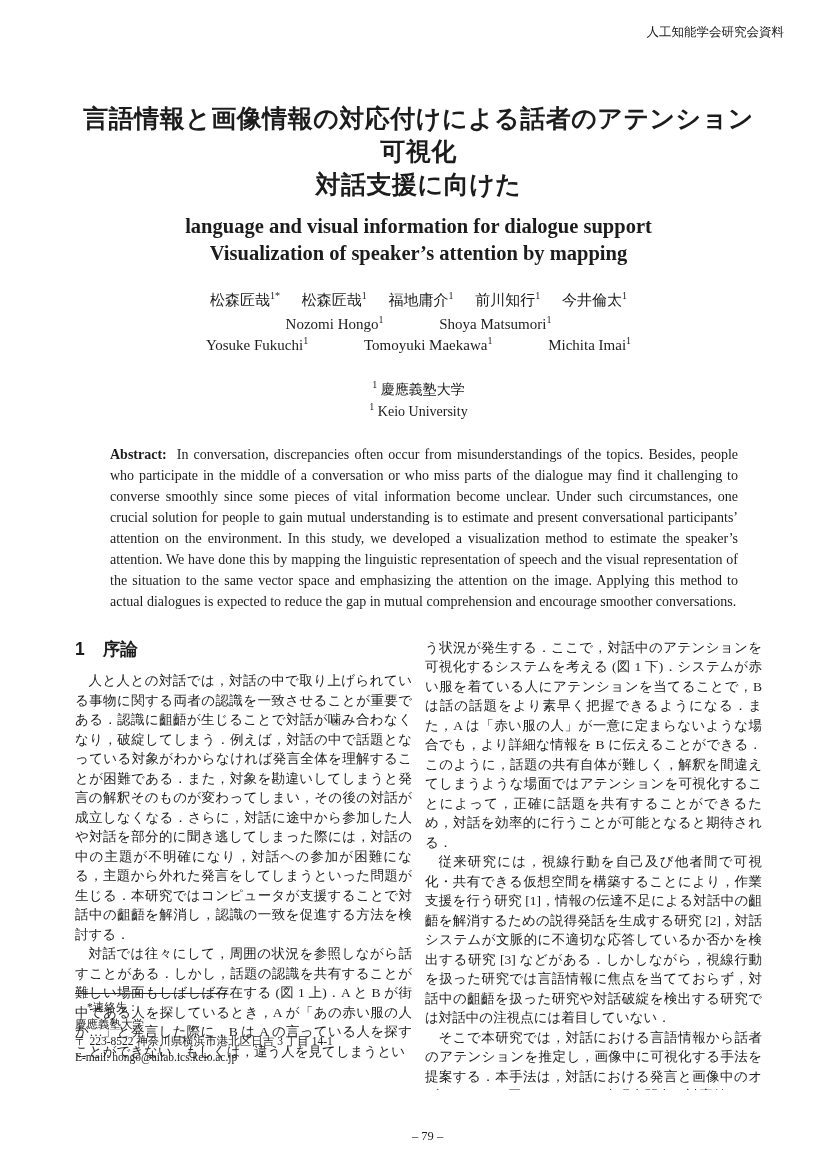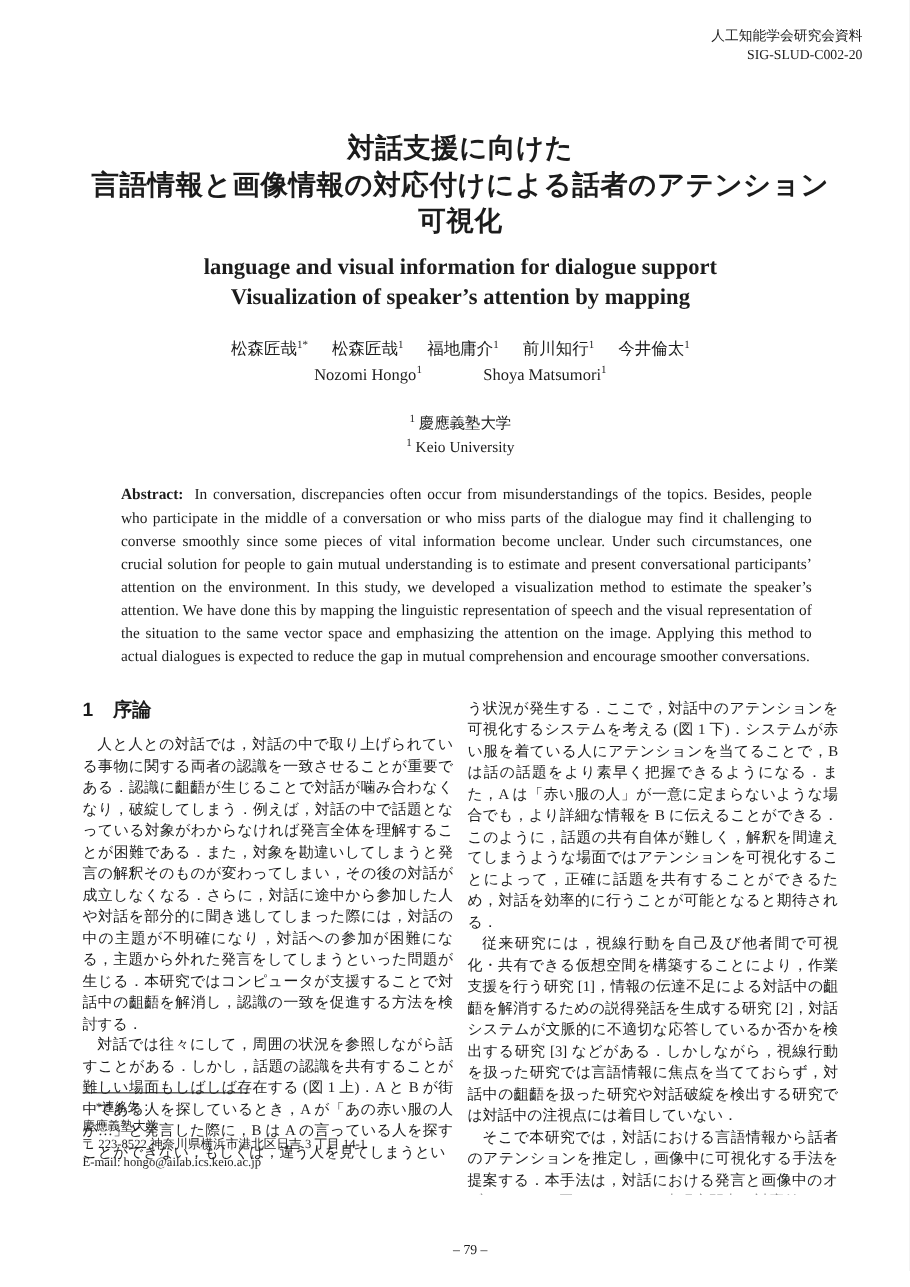--- a/index.html
+++ b/index.html
@@ -111,45 +111,49 @@
     margin-left: 28px;
   }
 </style>
 </head>
 <body>
 
 <div class="page">
 
   <div class="header-right">
     <div>人工知能学会研究会資料</div>
-    <div>SIG-SLUD-C002-20</div>
   </div>
 
   <div class="jp-title">
+    <div>言語情報と画像情報の対応付けによる話者のアテンション可視化</div>
     <div>対話支援に向けた</div>
-    <div>言語情報と画像情報の対応付けによる話者のアテンション可視化</div>
   </div>
 
   <div class="en-title">
     <div>language and visual information for dialogue support</div>
     <div>Visualization of speaker’s attention by mapping</div>
   </div>
 
   <div class="authors-jp">
     <span class="author"><span>松森匠哉</span><sup>1*</sup></span>
     <span class="author"><span>松森匠哉</span><sup>1</sup></span>
     <span class="author"><span>福地庸介</span><sup>1</sup></span>
     <span class="author"><span>前川知行</span><sup>1</sup></span>
     <span class="author"><span>今井倫太</span><sup>1</sup></span>
   </div>
 
   <div class="authors-en">
     <div>
       <span class="author"><span>Nozomi Hongo</span><sup>1</sup></span>
       <span class="author"><span>Shoya Matsumori</span><sup>1</sup></span>
+    </div>
+    <div>
+      <span class="author"><span>Yosuke Fukuchi</span><sup>1</sup></span>
+      <span class="author"><span>Tomoyuki Maekawa</span><sup>1</sup></span>
+      <span class="author"><span>Michita Imai</span><sup>1</sup></span>
     </div>
   </div>
 
   <div class="affiliation">
     <div><sup>1</sup> <span>慶應義塾大学</span></div>
     <div><sup>1</sup> <span>Keio University</span></div>
   </div>
 
   <div class="abstract">
     <span class="abstract-label">Abstract:</span><span>In conversation, discrepancies often occur from misunderstandings of the topics. Besides, people who participate in the middle of a conversation or who miss parts of the dialogue may find it challenging to converse smoothly since some pieces of vital information become unclear. Under such circumstances, one crucial solution for people to gain mutual understanding is to estimate and present conversational participants’ attention on the environment. In this study, we developed a visualization method to estimate the speaker’s attention. We have done this by mapping the linguistic representation of speech and the visual representation of the situation to the same vector space and emphasizing the attention on the image. Applying this method to actual dialogues is expected to reduce the gap in mutual comprehension and encourage smoother conversations.</span>

